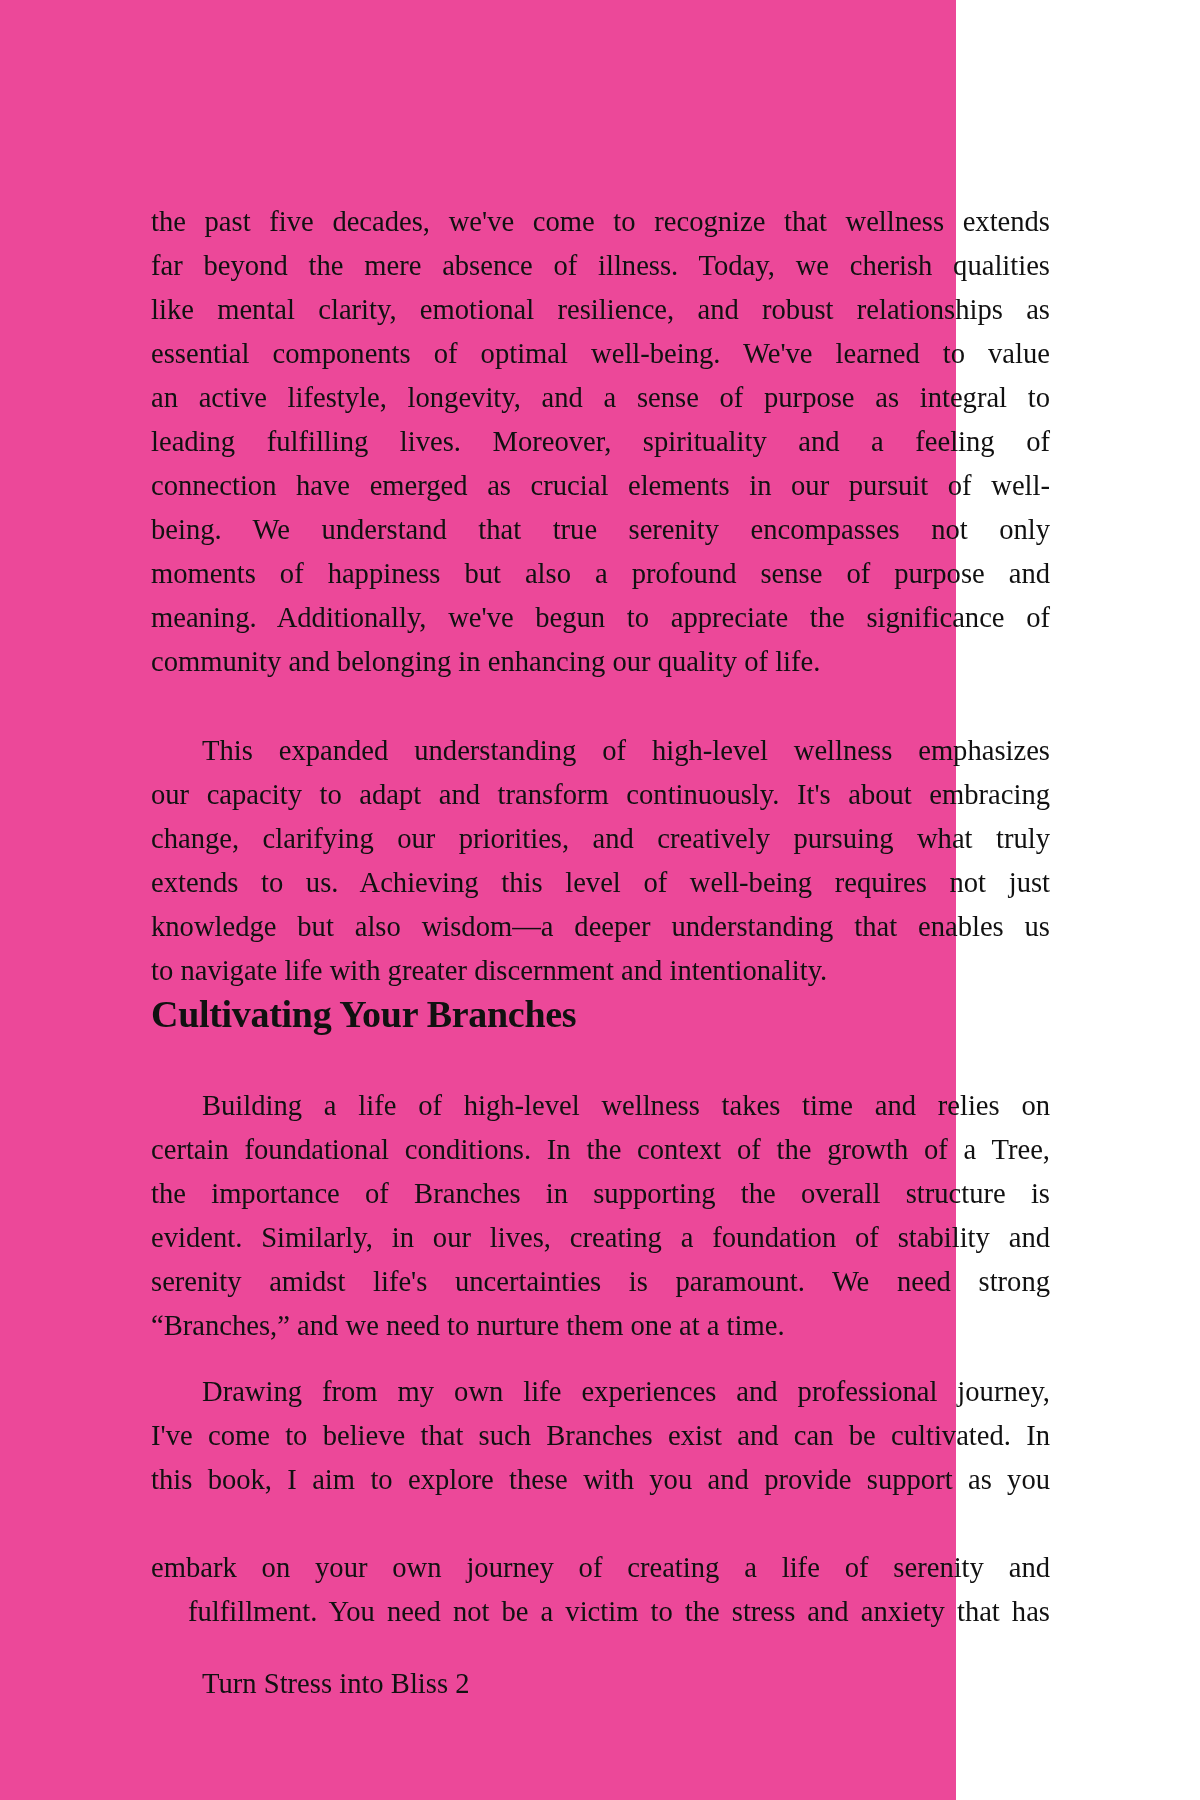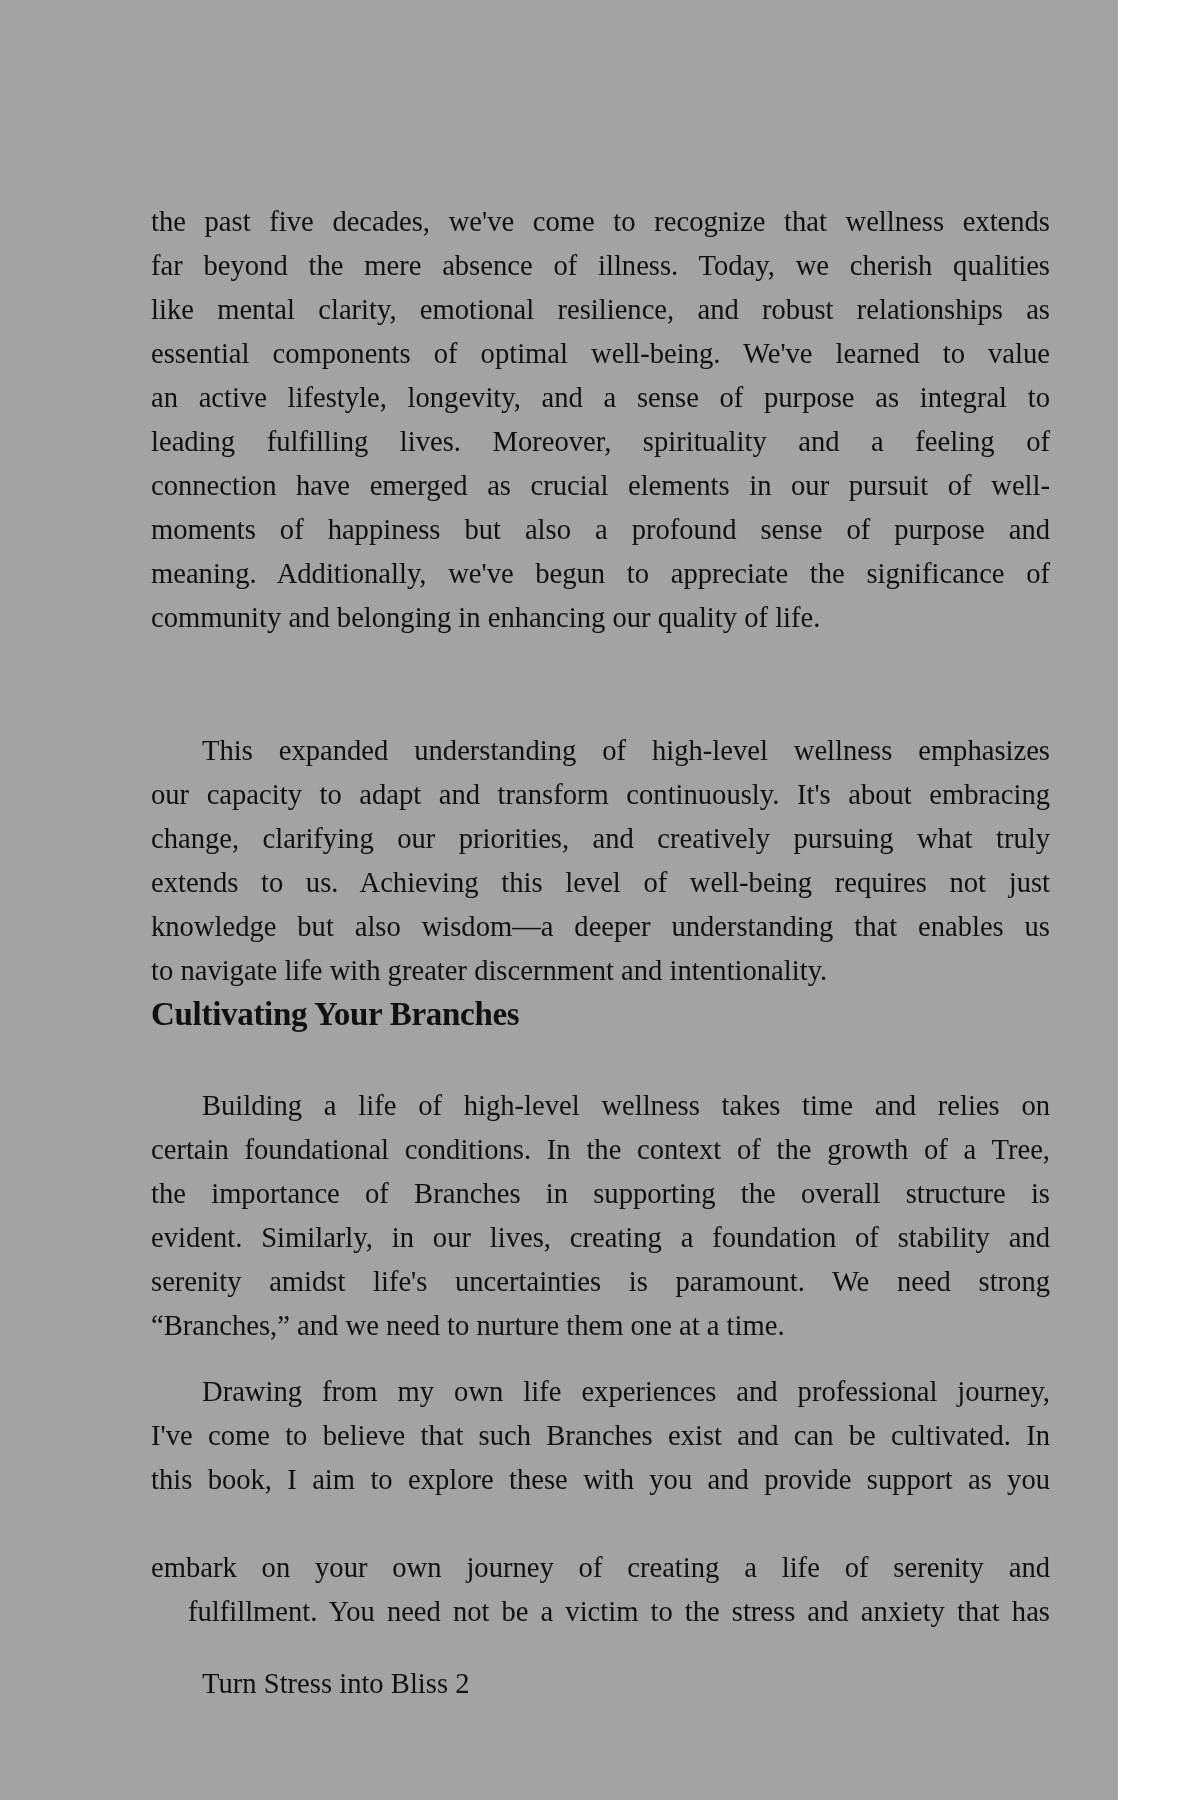--- a/index.html
+++ b/index.html
@@ -1,52 +1,53 @@
 <!DOCTYPE html>
 <html><head>
 <meta charset="utf-8">
 <style>
   html, body { margin: 0; padding: 0; background: #ffffff; }
   body { width: 1200px; height: 1800px; position: relative; overflow: hidden; }
   .page {
-    position: absolute; left: 0; top: 0; width: 1118px; height: 1800px;
-    background: #a3a3a3; color: #111111;
+    position: absolute; left: 0; top: 0; width: 956px; height: 1800px;
+    background: #ec4899; color: #111111;
     font-family: "Liberation Serif", "DejaVu Serif", serif;
   }
   .block { position: absolute; left: 151px; width: 899px; }
   .line {
     display: block; height: 44px; line-height: 44px;
     font-size: 28.6px; white-space: nowrap;
     text-align: justify; text-align-last: justify;
   }
   .line.last { text-align-last: left; }
   .line.indent { padding-left: 51px; margin-top: 24px; }
   .heading {
     position: absolute; left: 151px; top: 992px;
-    font-size: 33px; font-weight: bold; line-height: 44px;
+    font-size: 38px; font-weight: bold; line-height: 44px;
     letter-spacing: -0.3px;
   }
   .footer {
     position: absolute; left: 202px; top: 1662px;
     font-size: 28.6px; line-height: 44px;
   }
 </style>
 </head>
 <body>
 
 <div class="page">
 
   <div class="block" style="top:200px;">
     <span class="line" style="white-space: normal;">the past five decades, we've come to recognize that wellness extends</span>
     <span class="line" style="white-space: normal;">far beyond the mere absence of illness. Today, we cherish qualities</span>
     <span class="line" style="white-space: normal;">like mental clarity, emotional resilience, and robust relationships as</span>
     <span class="line" style="white-space: normal;">essential components of optimal well-being. We've learned to value</span>
     <span class="line" style="white-space: normal;">an active lifestyle, longevity, and a sense of purpose as integral to</span>
     <span class="line" style="white-space: normal;">leading fulfilling lives. Moreover, spirituality and a feeling of</span>
     <span class="line" style="white-space: normal;">connection have emerged as crucial elements in our pursuit of well-</span>
+    <span class="line" style="white-space: normal;">being. We understand that true serenity encompasses not only</span>
     <span class="line" style="white-space: normal;">moments of happiness but also a profound sense of purpose and</span>
     <span class="line" style="white-space: normal;">meaning. Additionally, we've begun to appreciate the significance of</span>
     <span class="line last" style="white-space: normal;">community and belonging in enhancing our quality of life.</span>
   </div>
 
   <div class="block" style="top:705px;">
     <span class="line indent" style="white-space: normal;">This expanded understanding of high-level wellness emphasizes</span>
     <span class="line" style="white-space: normal;">our capacity to adapt and transform continuously. It's about embracing</span>
     <span class="line" style="white-space: normal;">change, clarifying our priorities, and creatively pursuing what truly</span>
     <span class="line" style="white-space: normal;">extends to us. Achieving this level of well-being requires not just</span>

